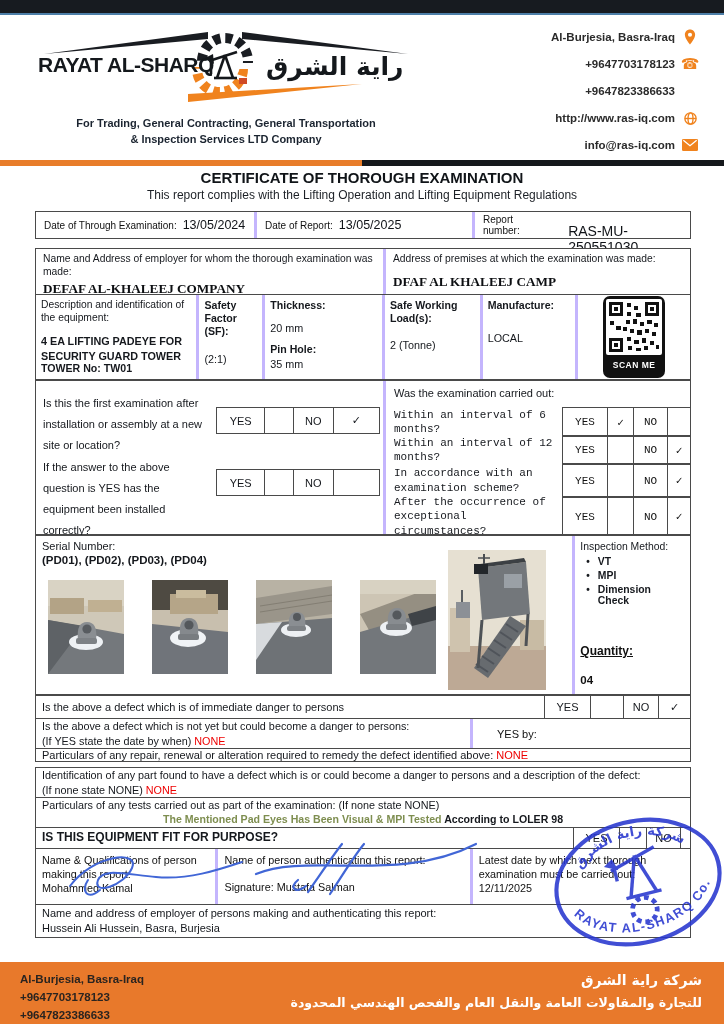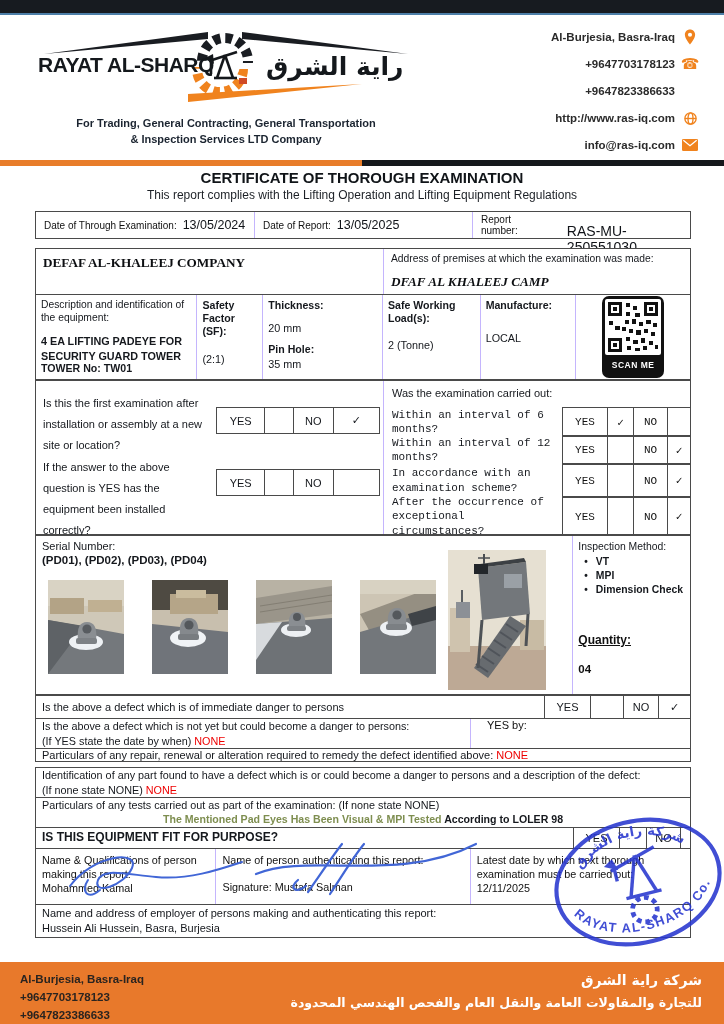--- a/index.html
+++ b/index.html
@@ -21,21 +21,21 @@
 
   
   .divider{position:absolute;left:0;top:160px;width:724px;height:6px;display:flex;}
   .divider .half-o{width:362px;background:#E87D2A;}
   .divider .half-b{width:362px;background:#15181c;}
 
   .cert-title{position:absolute;left:0;top:169px;width:724px;text-align:center;font-size:15px;font-weight:bold;color:#101418;}
   .cert-sub{position:absolute;left:0;top:188px;width:724px;text-align:center;font-size:12px;color:#1c2026;}
 
   .box{position:absolute;left:35px;width:656px;border:1px solid #4a4a4a;box-sizing:border-box;background:#fff;}
-  .cell{box-sizing:border-box;border-left:1px solid #c4b5fd;}
+  .cell{box-sizing:border-box;border-left:3px solid #c4b5fd;}
   .cell:first-child{border-left:none;}
   .lbl{font-size:10.3px;color:#15181d;line-height:1.25;}
   .lblb{font-size:10.6px;font-weight:bold;color:#15181d;line-height:1.25;}
   .val{font-size:10.8px;color:#15181d;}
   .serifname{font-family:"Liberation Serif",serif;font-weight:bold;font-size:13.2px;color:#0d0f12;}
 
   .dates{top:211px;height:28px;display:flex;border-width:1.5px;}
   .dates .cell{display:flex;align-items:center;padding-left:8px;gap:6px;}
   .dates .dlbl{font-size:10px;}
   .dates .dval{font-size:12.5px;color:#101318;}
@@ -196,25 +196,26 @@
       <span class="dval">13/05/2025</span>
     </div>
     <div class="cell" style="width:218px;gap:20px;">
       <span class="dlbl">Report number:</span>
       <span class="dval" style="font-size:14px;margin-top:27px;">RAS-MU-250551030</span>
     </div>
   </div>
 
   <div class="box emp">
     <div class="cell" style="width:348px;">
+      <div class="lbl">Name and Address of employer for whom the thorough examination was made:</div>
       <div class="serifname" style="margin-top:2px;">DEFAF AL-KHALEEJ COMPANY</div>
     </div>
     <div class="cell" style="width:308px;">
       <div class="lbl">Address of premises at which the examination was made:</div>
-      <div class="serifname" style="margin-top:8px;font-style:italic;">DFAF AL KHALEEJ CAMP</div>
+      <div class="serifname" style="margin-top:8px;">DFAF AL KHALEEJ CAMP</div>
     </div>
   </div>
 
   <div class="box equip">
     <div class="cell" style="width:161px;">
       <div class="lbl">Description and identification of the equipment:</div>
       <div class="val" style="font-weight:bold;margin-top:9px;line-height:1.45;">4 EA LIFTING PADEYE FOR SECURITY GUARD TOWER</div>
       <div class="lblb" style="position:absolute;bottom:4px;left:5px;">TOWER No: TW01</div>
     </div>
     <div class="cell" style="width:66px;">
@@ -448,21 +449,21 @@
   </div>
 
   <div class="box drow" style="top:718px;height:31px;">
     <div class="dtxt" style="font-size:10.8px;">
       <div>Is the above a defect which is not yet but could become a danger to persons:</div>
       <div>
         <span>(If YES state the date by when)</span>
         <span class="red">NONE</span>
       </div>
     </div>
-    <div class="cell" style="width:220px;display:flex;align-items:flex-start;padding-left:16px;font-size:11px;">
+    <div class="cell" style="width:220px;display:flex;align-items:center;padding-left:24px;font-size:11px;">
       <span>YES by:</span>
     </div>
   </div>
 
   <div class="box drow" style="top:748px;height:14px;">
     <div class="dtxt">
       <div>
         <span>Particulars of any repair, renewal or alteration required to remedy the defect identified above:</span>
         <span class="red">NONE</span>
       </div>

